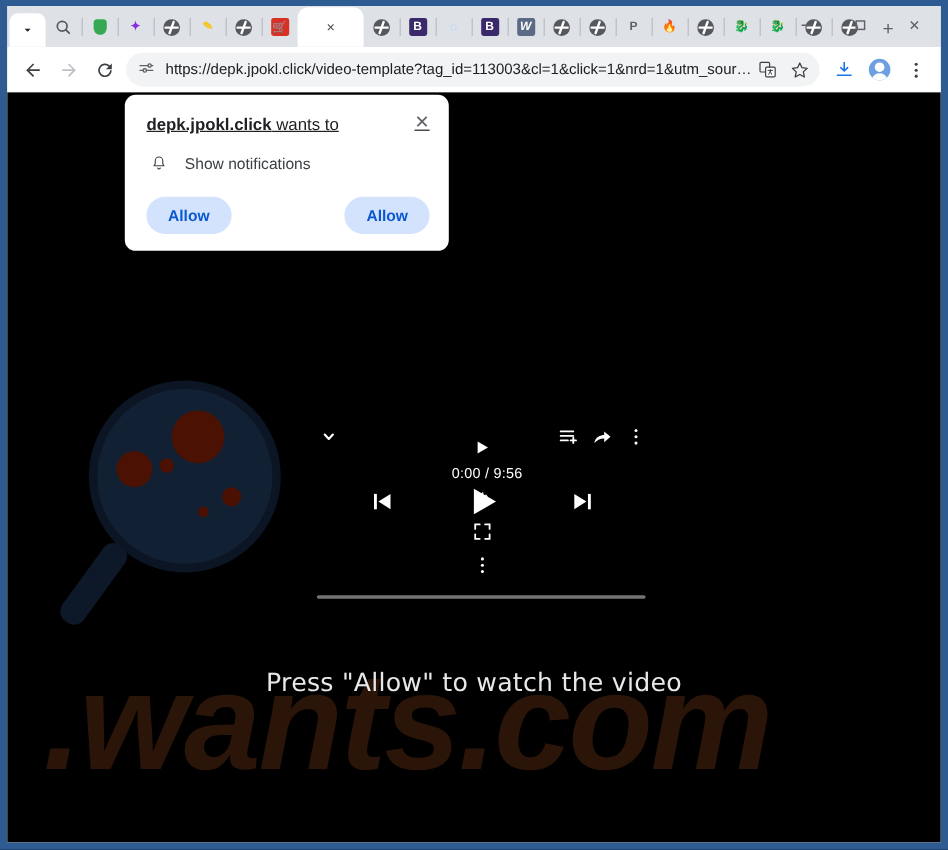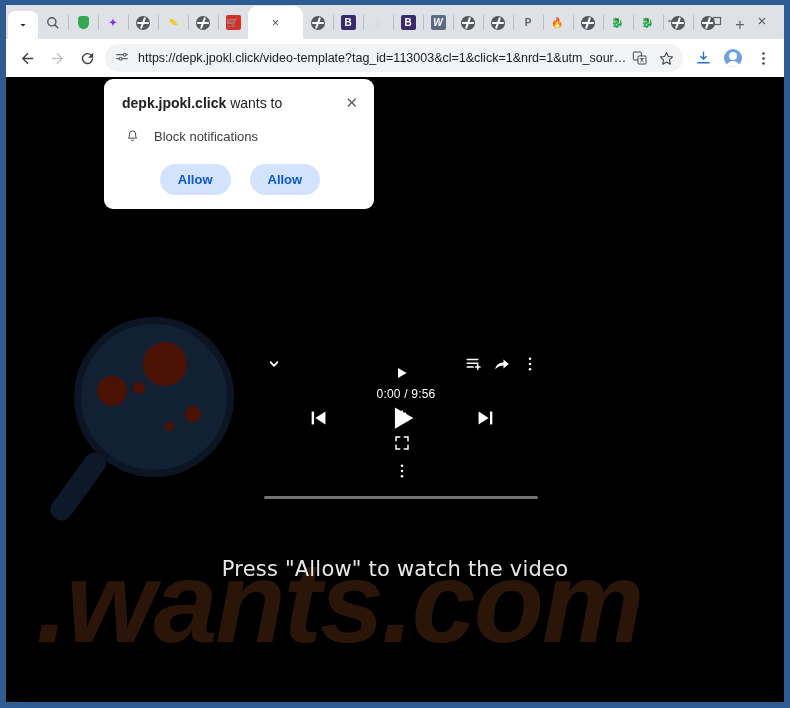--- a/index.html
+++ b/index.html
@@ -270,36 +270,37 @@
     background: #fff;
     border-radius: 9px;
     box-shadow: 0 2px 12px rgba(0,0,0,.32);
     padding: 15px 16px 14px 18px;
     z-index: 50;
   }
   .perm-head {
     display: flex; align-items: flex-start;
     font-size: 14px; color: #202124;
     line-height: 1.3;
+    text-decoration: underline;
   }
   .perm-title { flex: 1; }
   .perm-title b { font-weight: bold; }
   .perm-x {
     color: #5f6368; font-size: 15px; line-height: 1;
     margin-left: 8px; margin-top: 1px; cursor: pointer;
   }
   .perm-row {
     display: flex; align-items: center;
     margin-top: 17px;
     font-size: 13px; color: #3c4043;
   }
   .perm-row .bell { width: 20px; color: #3c4043; margin-right: 12px;
     display:flex; align-items:center; justify-content:center;}
   .perm-actions {
-    display: flex; justify-content: center; gap: 19px;
+    display: flex; justify-content: space-between; gap: 19px;
     margin-top: 20px;
   }
   .perm-btn {
     background: #d3e3fd;
     color: #0b57d0;
     border: none;
     border-radius: 16px;
     padding: 8px 18px;
     font-size: 13px;
     font-family: "Liberation Sans", sans-serif;
@@ -597,21 +598,21 @@
         </div>
         <div class="perm-x">✕</div>
       </div>
       <div class="perm-row">
         <span class="bell">
           <svg viewBox="0 0 24 24" width="15" height="15">
             <path d="M12 3a5 5 0 0 0-5 5v4l-1.6 2.6h13.2L17 12V8a5 5 0 0 0-5-5z" fill="none" stroke="#3c4043" stroke-width="1.5" stroke-linejoin="round"></path>
             <path d="M10.3 17.6a1.8 1.8 0 0 0 3.4 0" fill="none" stroke="#3c4043" stroke-width="1.5" stroke-linecap="round"></path>
           </svg>
         </span>
-        <span>Block notifications</span>
+        <span>Show notifications</span>
       </div>
       <div class="perm-actions">
         <button class="perm-btn">Allow</button>
         <button class="perm-btn">Allow</button>
       </div>
     </div>
 
   </div>
 </div>
 </div>

